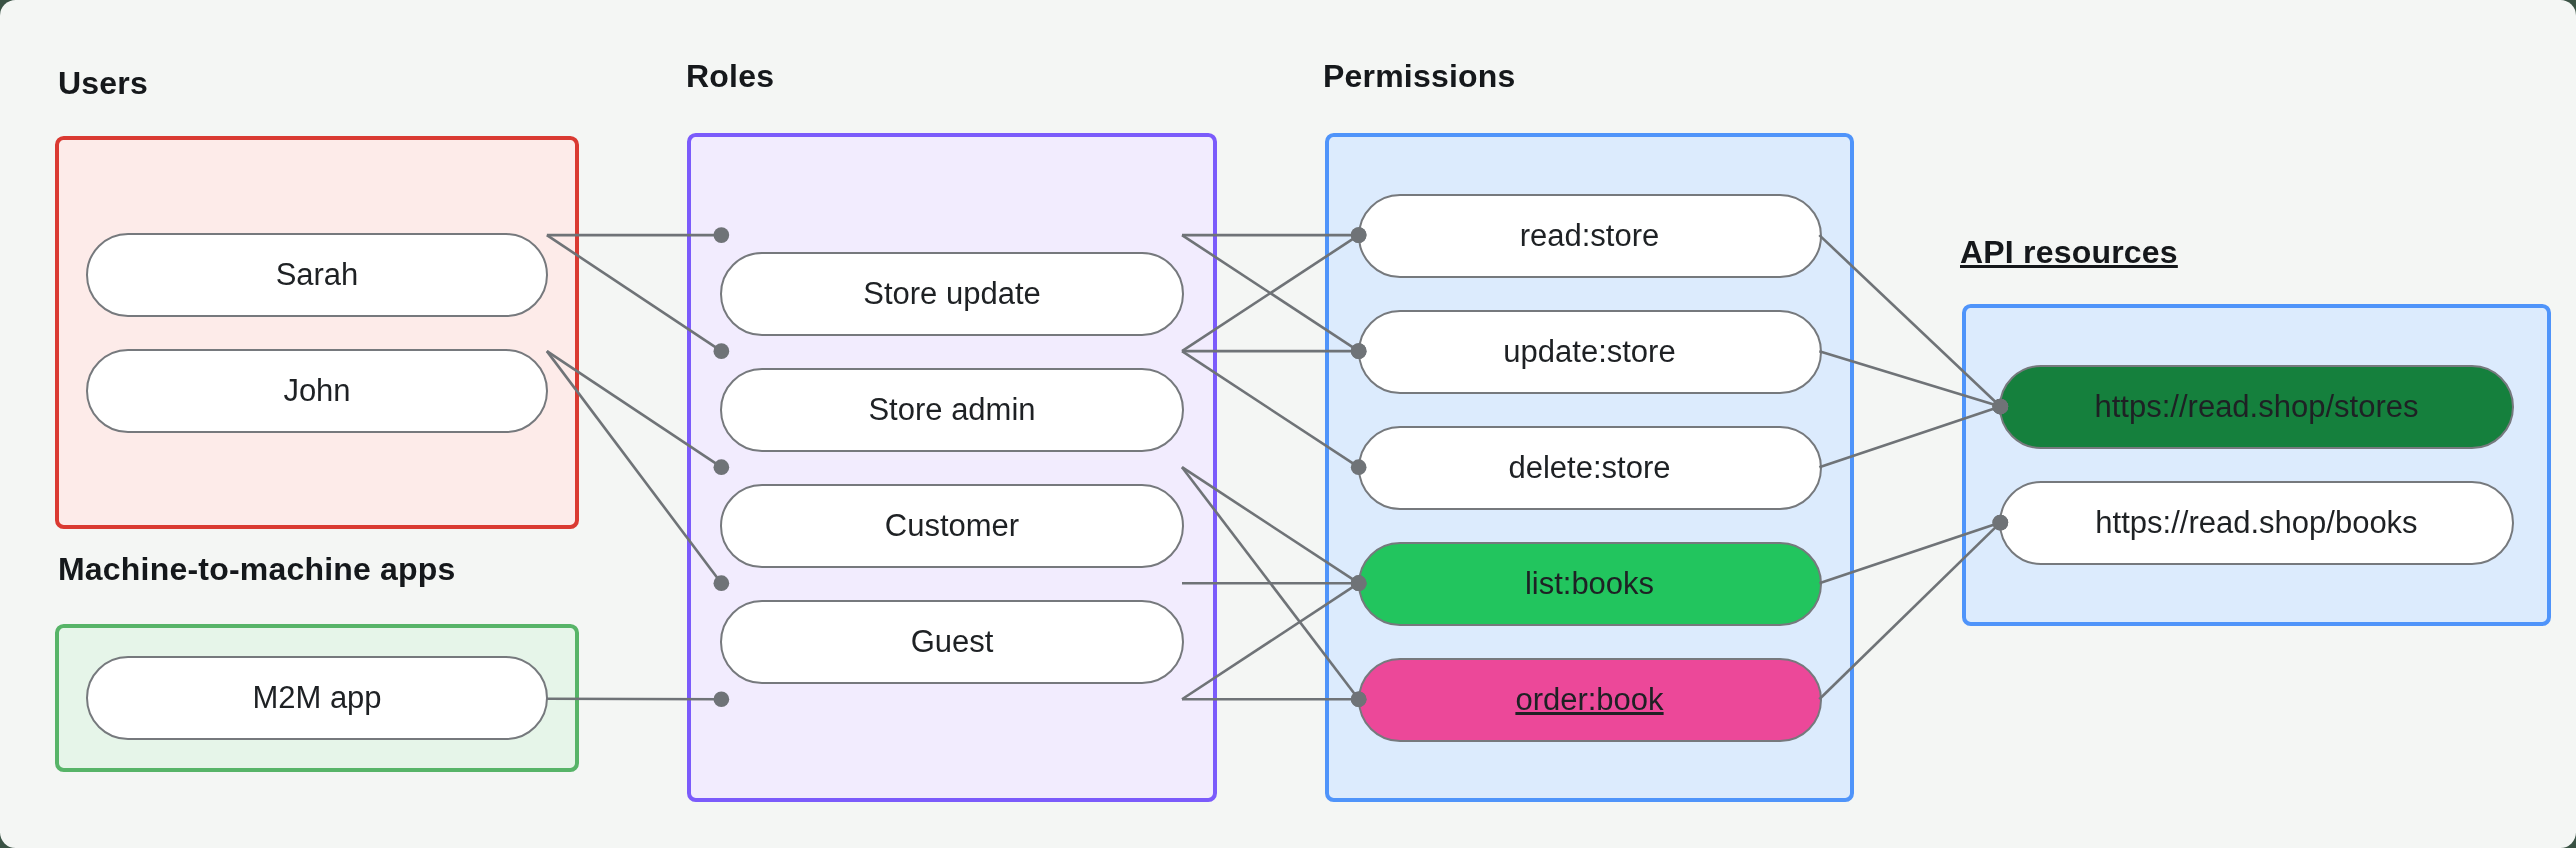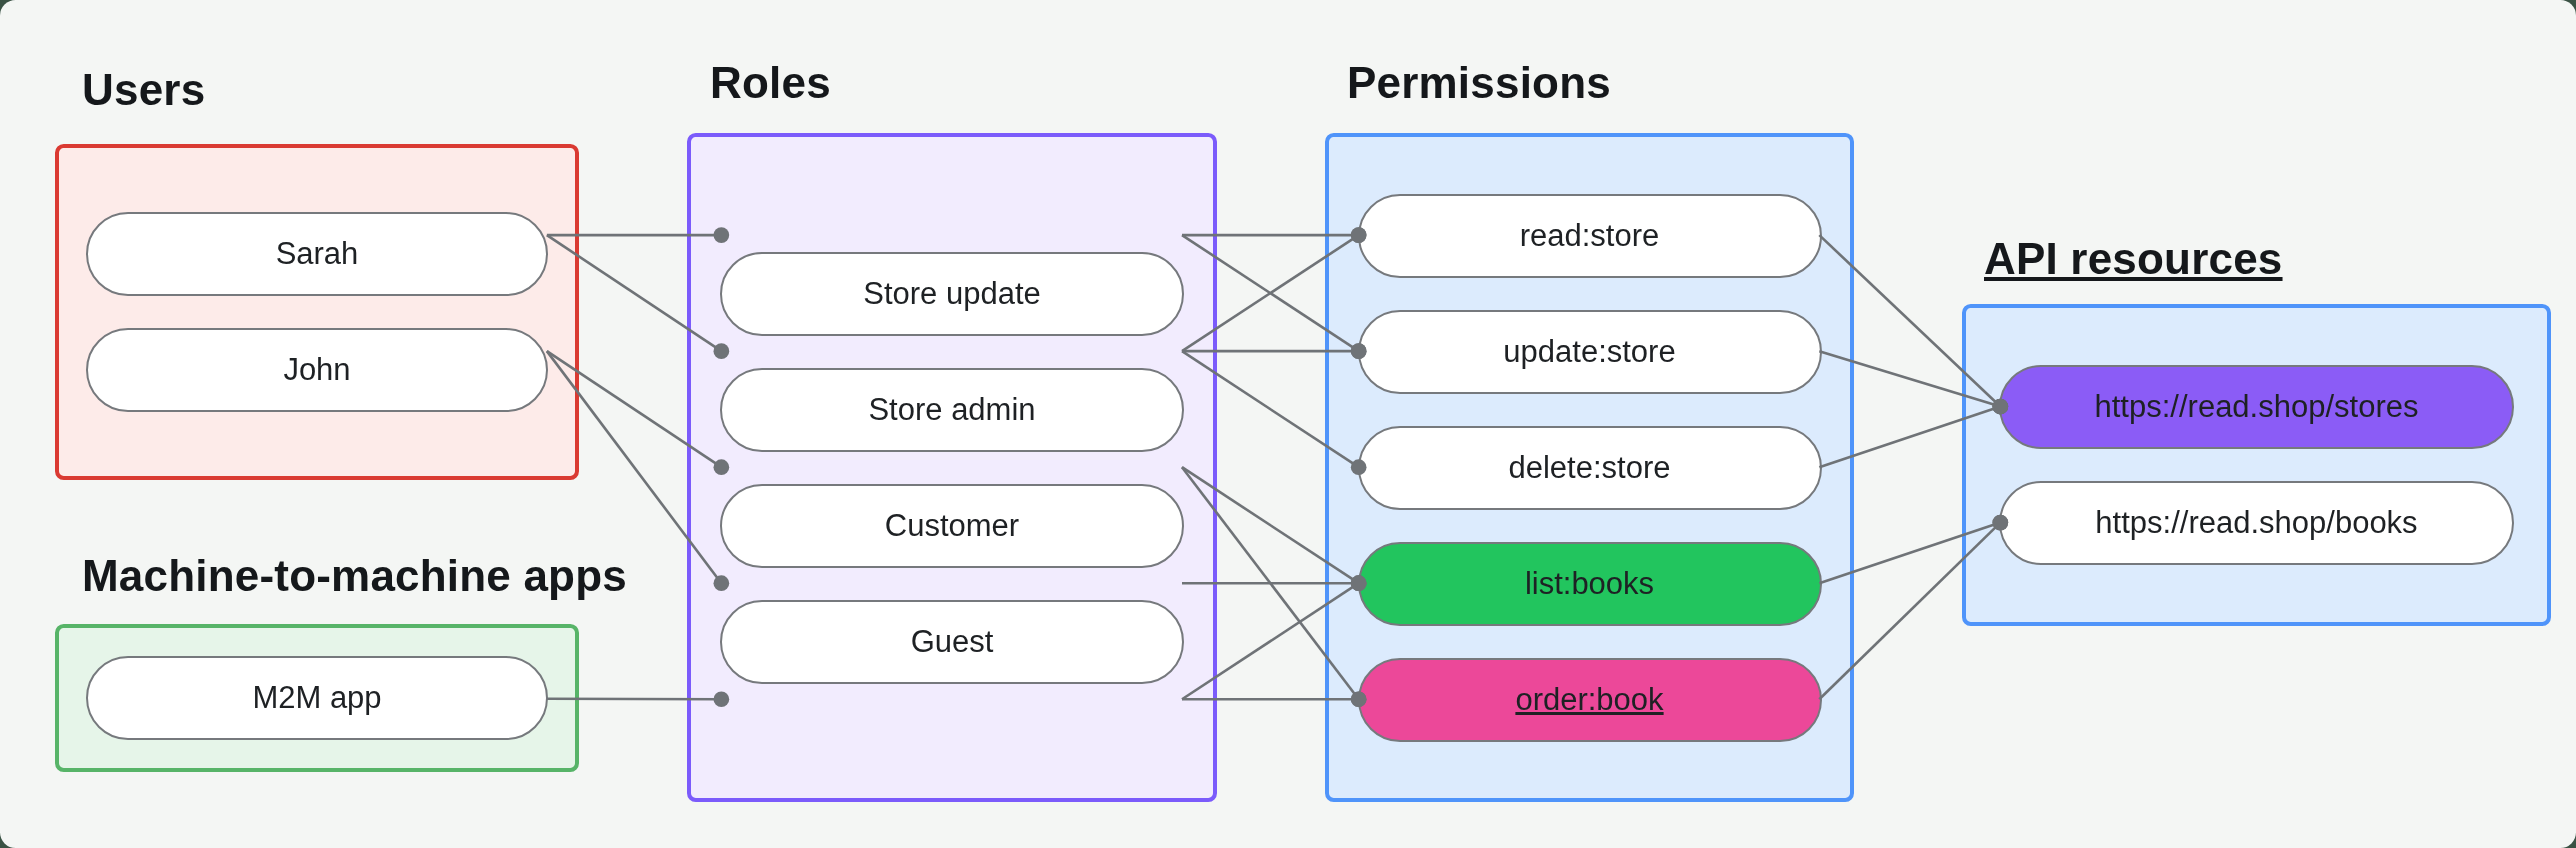--- a/index.html
+++ b/index.html
@@ -14,27 +14,26 @@
   #panel {
     position: absolute;
     left: 0; top: 0;
     width: 2576px;
     height: 848px;
     border-radius: 15.7px;
     background: #f4f6f4;
   }
   .group-label {
     position: absolute;
-    font-size: 44px;
+    font-size: 32px;
     font-weight: 700;
     color: #15181b;
     letter-spacing: 0.2px;
     white-space: nowrap;
     z-index: 3;
-    margin-left: 24px;
   }
   .group-box {
     position: absolute;
     box-sizing: border-box;
     border: 4.4px solid #888;
     border-radius: 8.7px;
     display: flex;
     flex-direction: column;
     align-items: center;
     justify-content: center;
@@ -50,21 +49,21 @@
     display: flex;
     align-items: center;
     justify-content: center;
     font-size: 31px;
     color: #1e2124;
     white-space: nowrap;
     z-index: 2;
   }
   
   #label-users       { left: 58px;   top: 65px;  }
-  #box-users         { left: 55px;   top: 144px; width: 524px; height: 336px; }
+  #box-users         { left: 55px;   top: 136px; width: 524px; height: 393px; }
   #box-users .pill   { width: 462px; }
 
   #label-m2m         { left: 58px;   top: 551px; }
   #box-m2m           { left: 55px;   top: 624px; width: 524px; height: 148px; }
   #box-m2m .pill     { width: 462px; }
 
   #label-roles       { left: 686px;  top: 58px;  }
   #box-roles         { left: 687px;  top: 133px; width: 530px; height: 669px; }
   #box-roles .pill   { width: 464px; }
 
@@ -113,21 +112,21 @@
   <div class="group-box" id="box-permissions" style="border-color: rgb(79, 148, 250); background: rgb(220, 235, 253);">
       <div class="pill" id="node-read-store" style="background: rgb(255, 255, 255); border-color: rgb(118, 121, 125);">read:store</div>
       <div class="pill" id="node-update-store" style="background: rgb(255, 255, 255); border-color: rgb(118, 121, 125);">update:store</div>
       <div class="pill" id="node-delete-store" style="background: rgb(255, 255, 255); border-color: rgb(118, 121, 125);">delete:store</div>
       <div class="pill" id="node-list-books" style="background: #22c55e; border-color: rgb(118, 121, 125);">list:books</div>
       <div class="pill" id="node-order-book" style="background: #ec4899; border-color: rgb(118, 121, 125); text-decoration: underline;">order:book</div>
     </div>
 
   <div class="group-label" id="label-api">API resources</div>
   <div class="group-box" id="box-api" style="border-color: rgb(79, 148, 250); background: rgb(220, 235, 253);">
-      <div class="pill" id="node-stores" style="background: #8b5cf6; border-color: rgb(118, 121, 125);">https://read.shop/stores</div>
+      <div class="pill" id="node-stores" style="background: #15803d; border-color: rgb(118, 121, 125);">https://read.shop/stores</div>
       <div class="pill" id="node-books" style="background: rgb(255, 255, 255); border-color: rgb(118, 121, 125);">https://read.shop/books</div>
     </div>
 
   <svg id="edge-layer" width="2576" height="848" viewBox="0 0 2952 972">
       <line x1="626.5" y1="269.5" x2="826.5" y2="269.5" stroke="#6f7377" stroke-width="3"></line>
       <line x1="626.5" y1="269.5" x2="826.5" y2="402.5" stroke="#6f7377" stroke-width="3"></line>
       <line x1="626.5" y1="402.5" x2="826.5" y2="535.5" stroke="#6f7377" stroke-width="3"></line>
       <line x1="626.5" y1="402.5" x2="826.5" y2="668.5" stroke="#6f7377" stroke-width="3"></line>
       <line x1="626.5" y1="801" x2="826.5" y2="801.5" stroke="#6f7377" stroke-width="3"></line>
       <line x1="1354.5" y1="269.5" x2="1557" y2="269.5" stroke="#6f7377" stroke-width="3"></line>

